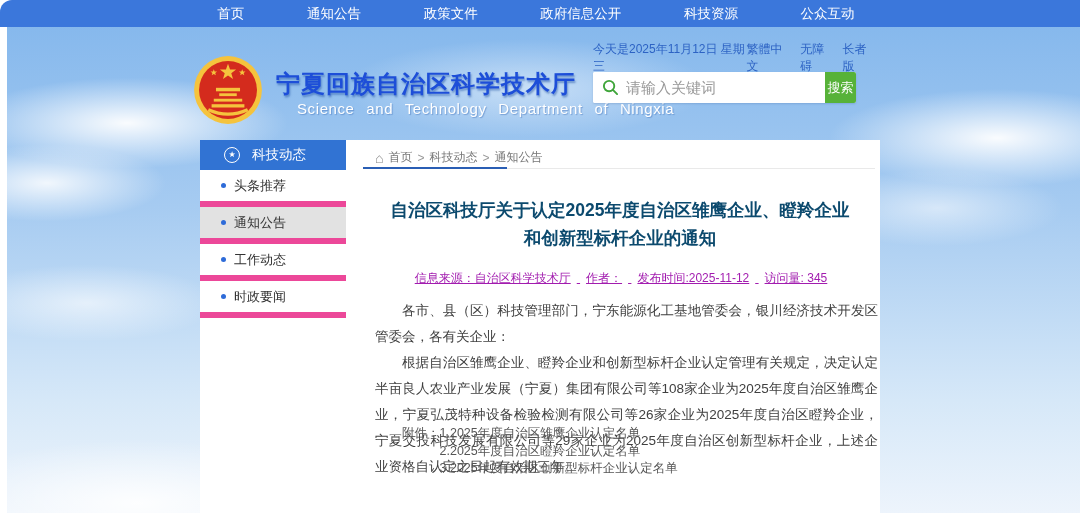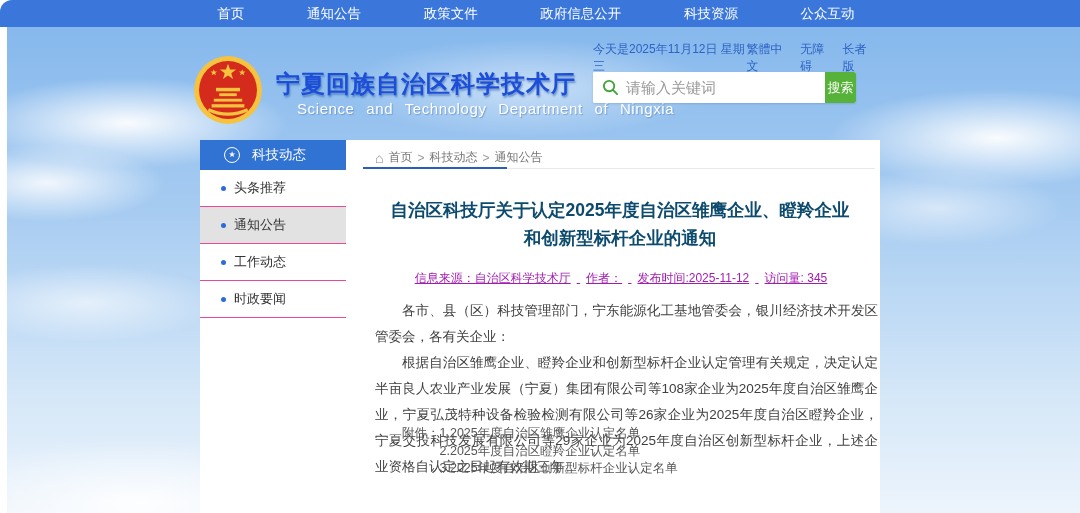--- a/index.html
+++ b/index.html
@@ -78,21 +78,21 @@
     padding-left:24px; gap:12px;
   }
   .sidebar-head-icon {
     width:16px; height:16px; border:1.4px solid #ffffff; border-radius:50%;
     display:flex; align-items:center; justify-content:center;
     color:#ffffff; font-size:8px; line-height:1;
   }
   .sidebar-head-label { color:#ffffff; font-size:13.5px; }
   .side-item {
     height:37px; display:flex; align-items:center; padding-left:21px;
-    border-bottom:1px solid #ec4899; font-size:13px; color:#333; cursor:pointer;
+    border-bottom:6px solid #ec4899; font-size:13px; color:#333; cursor:pointer;
     background:#ffffff;
   }
   .side-item.active { background:#e2e2e2; }
   .side-bullet { width:5px; height:5px; border-radius:50%; background:#2e6bd8; margin-right:8px; flex:0 0 auto; }
 
   
   .article { position:absolute; left:160px; top:0; width:520px; }
   .breadcrumb {
     position:absolute; left:15px; top:9px; display:flex; align-items:center; gap:5px;
     font-size:12px; color:#777;

